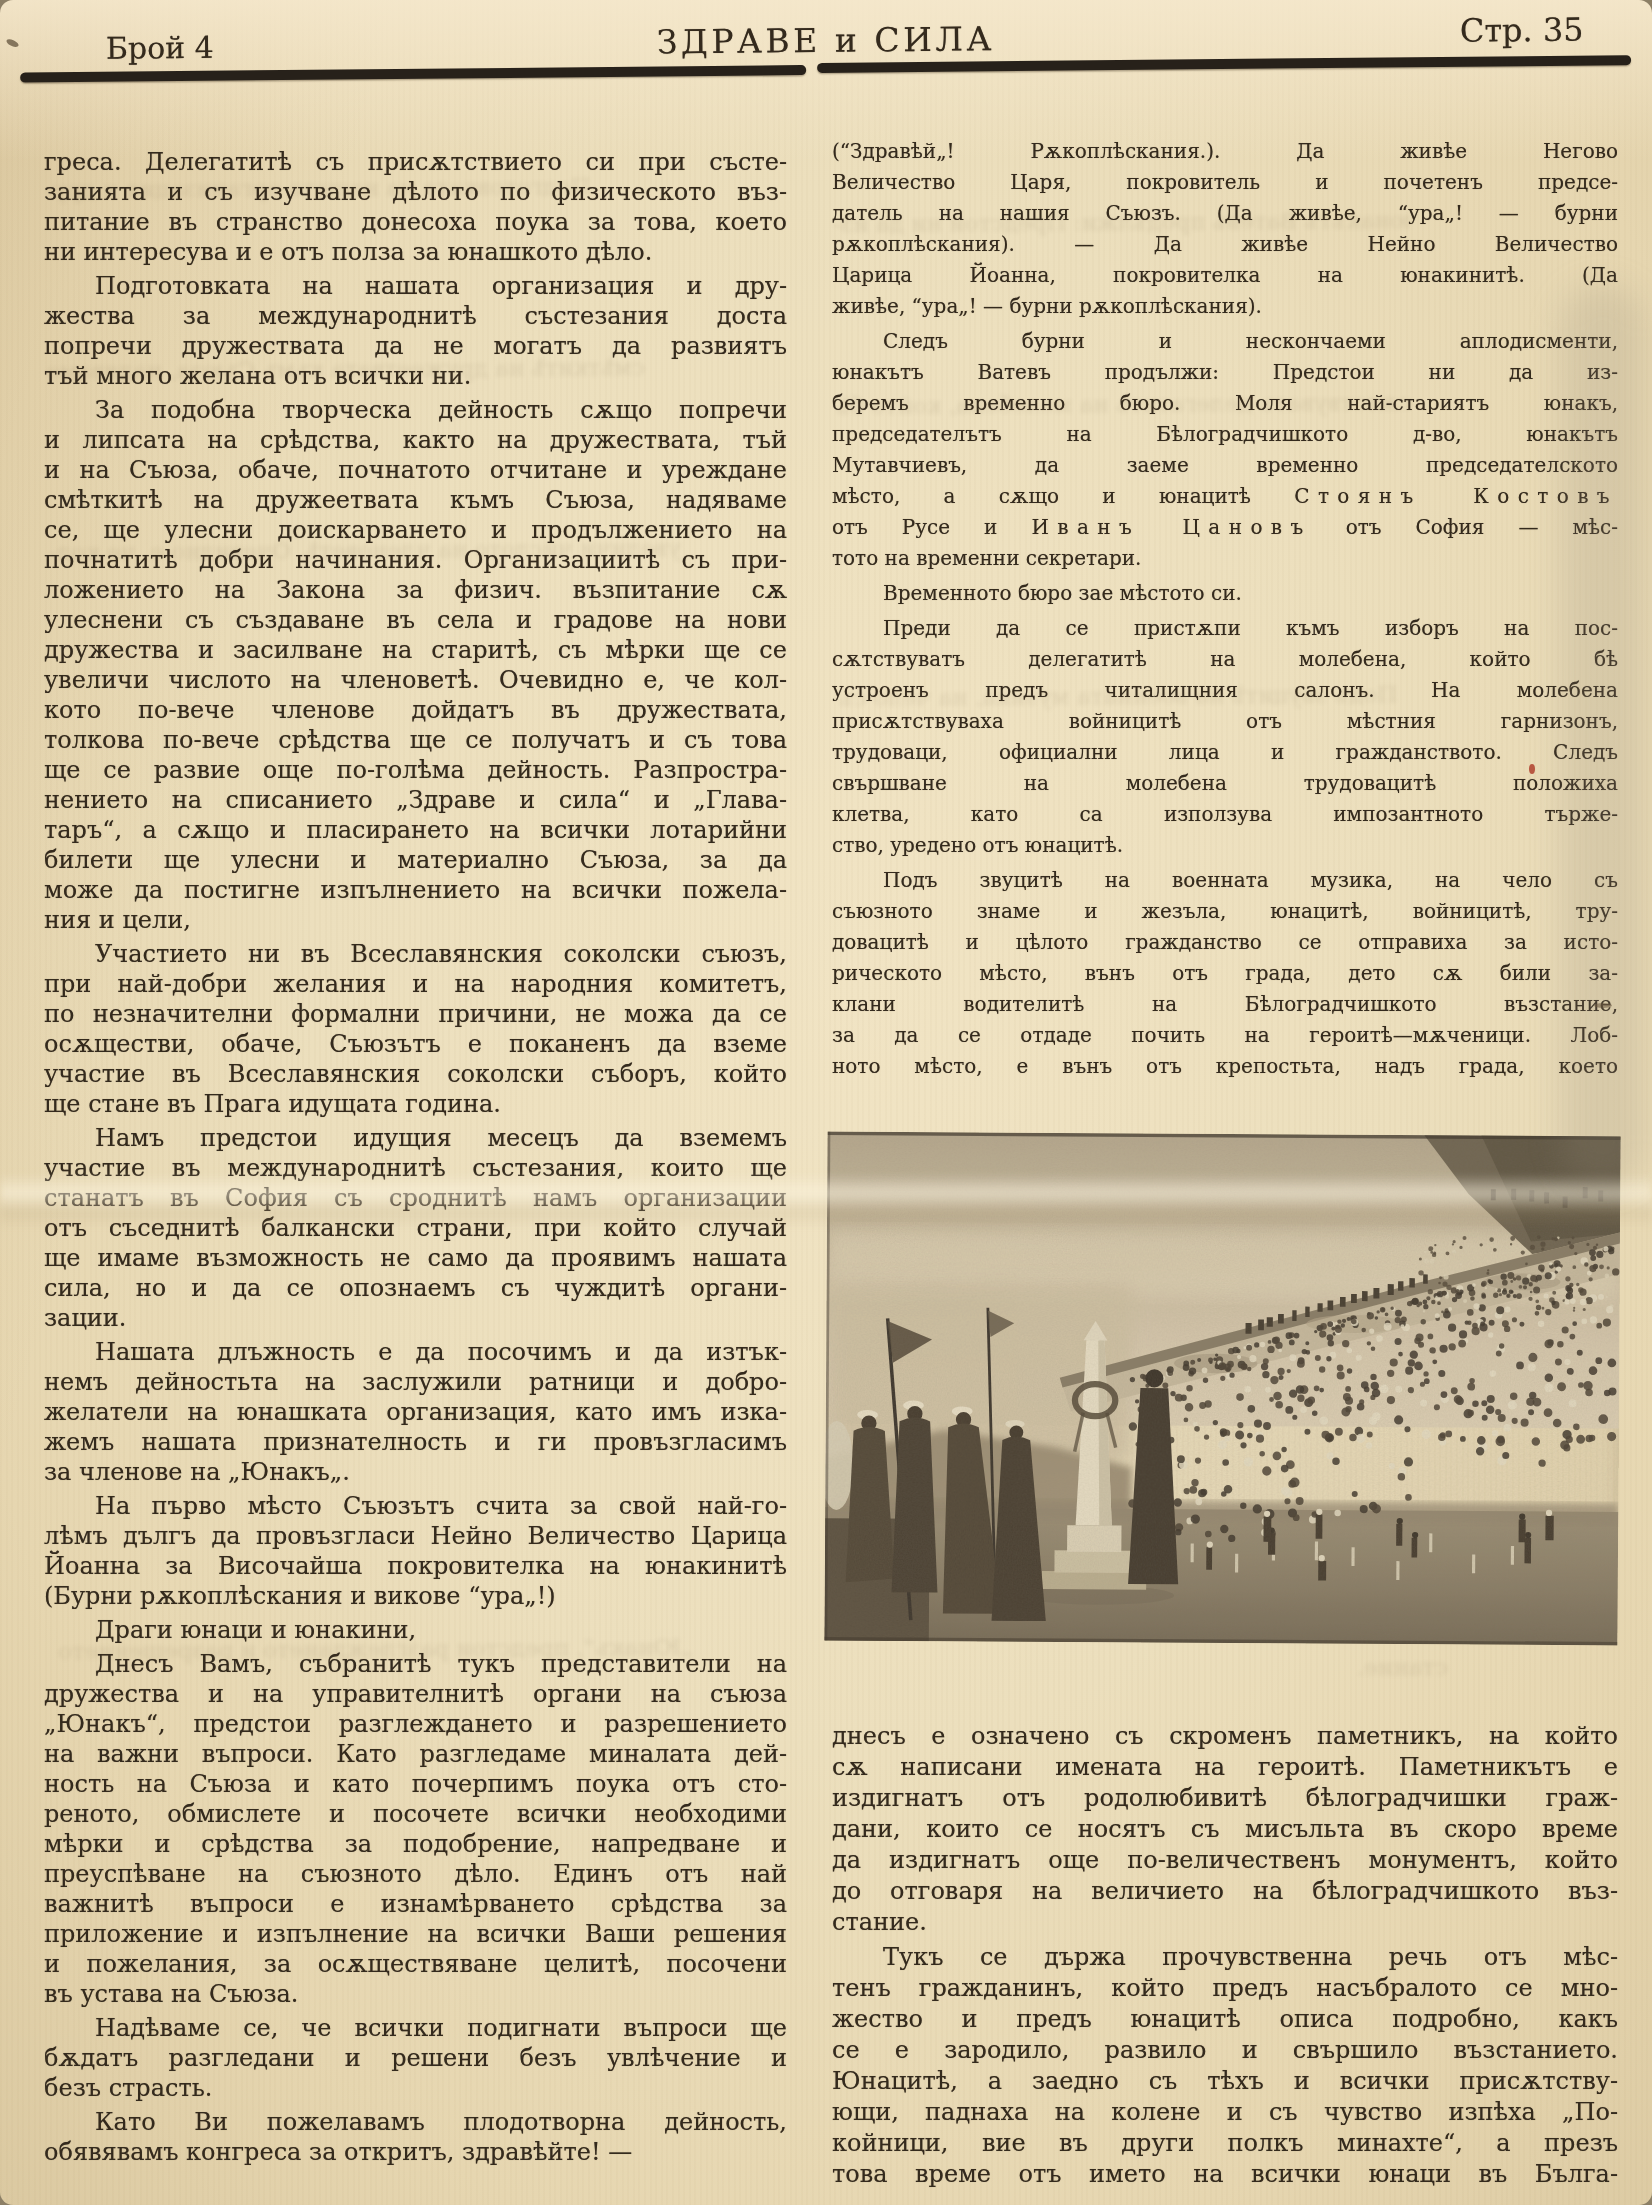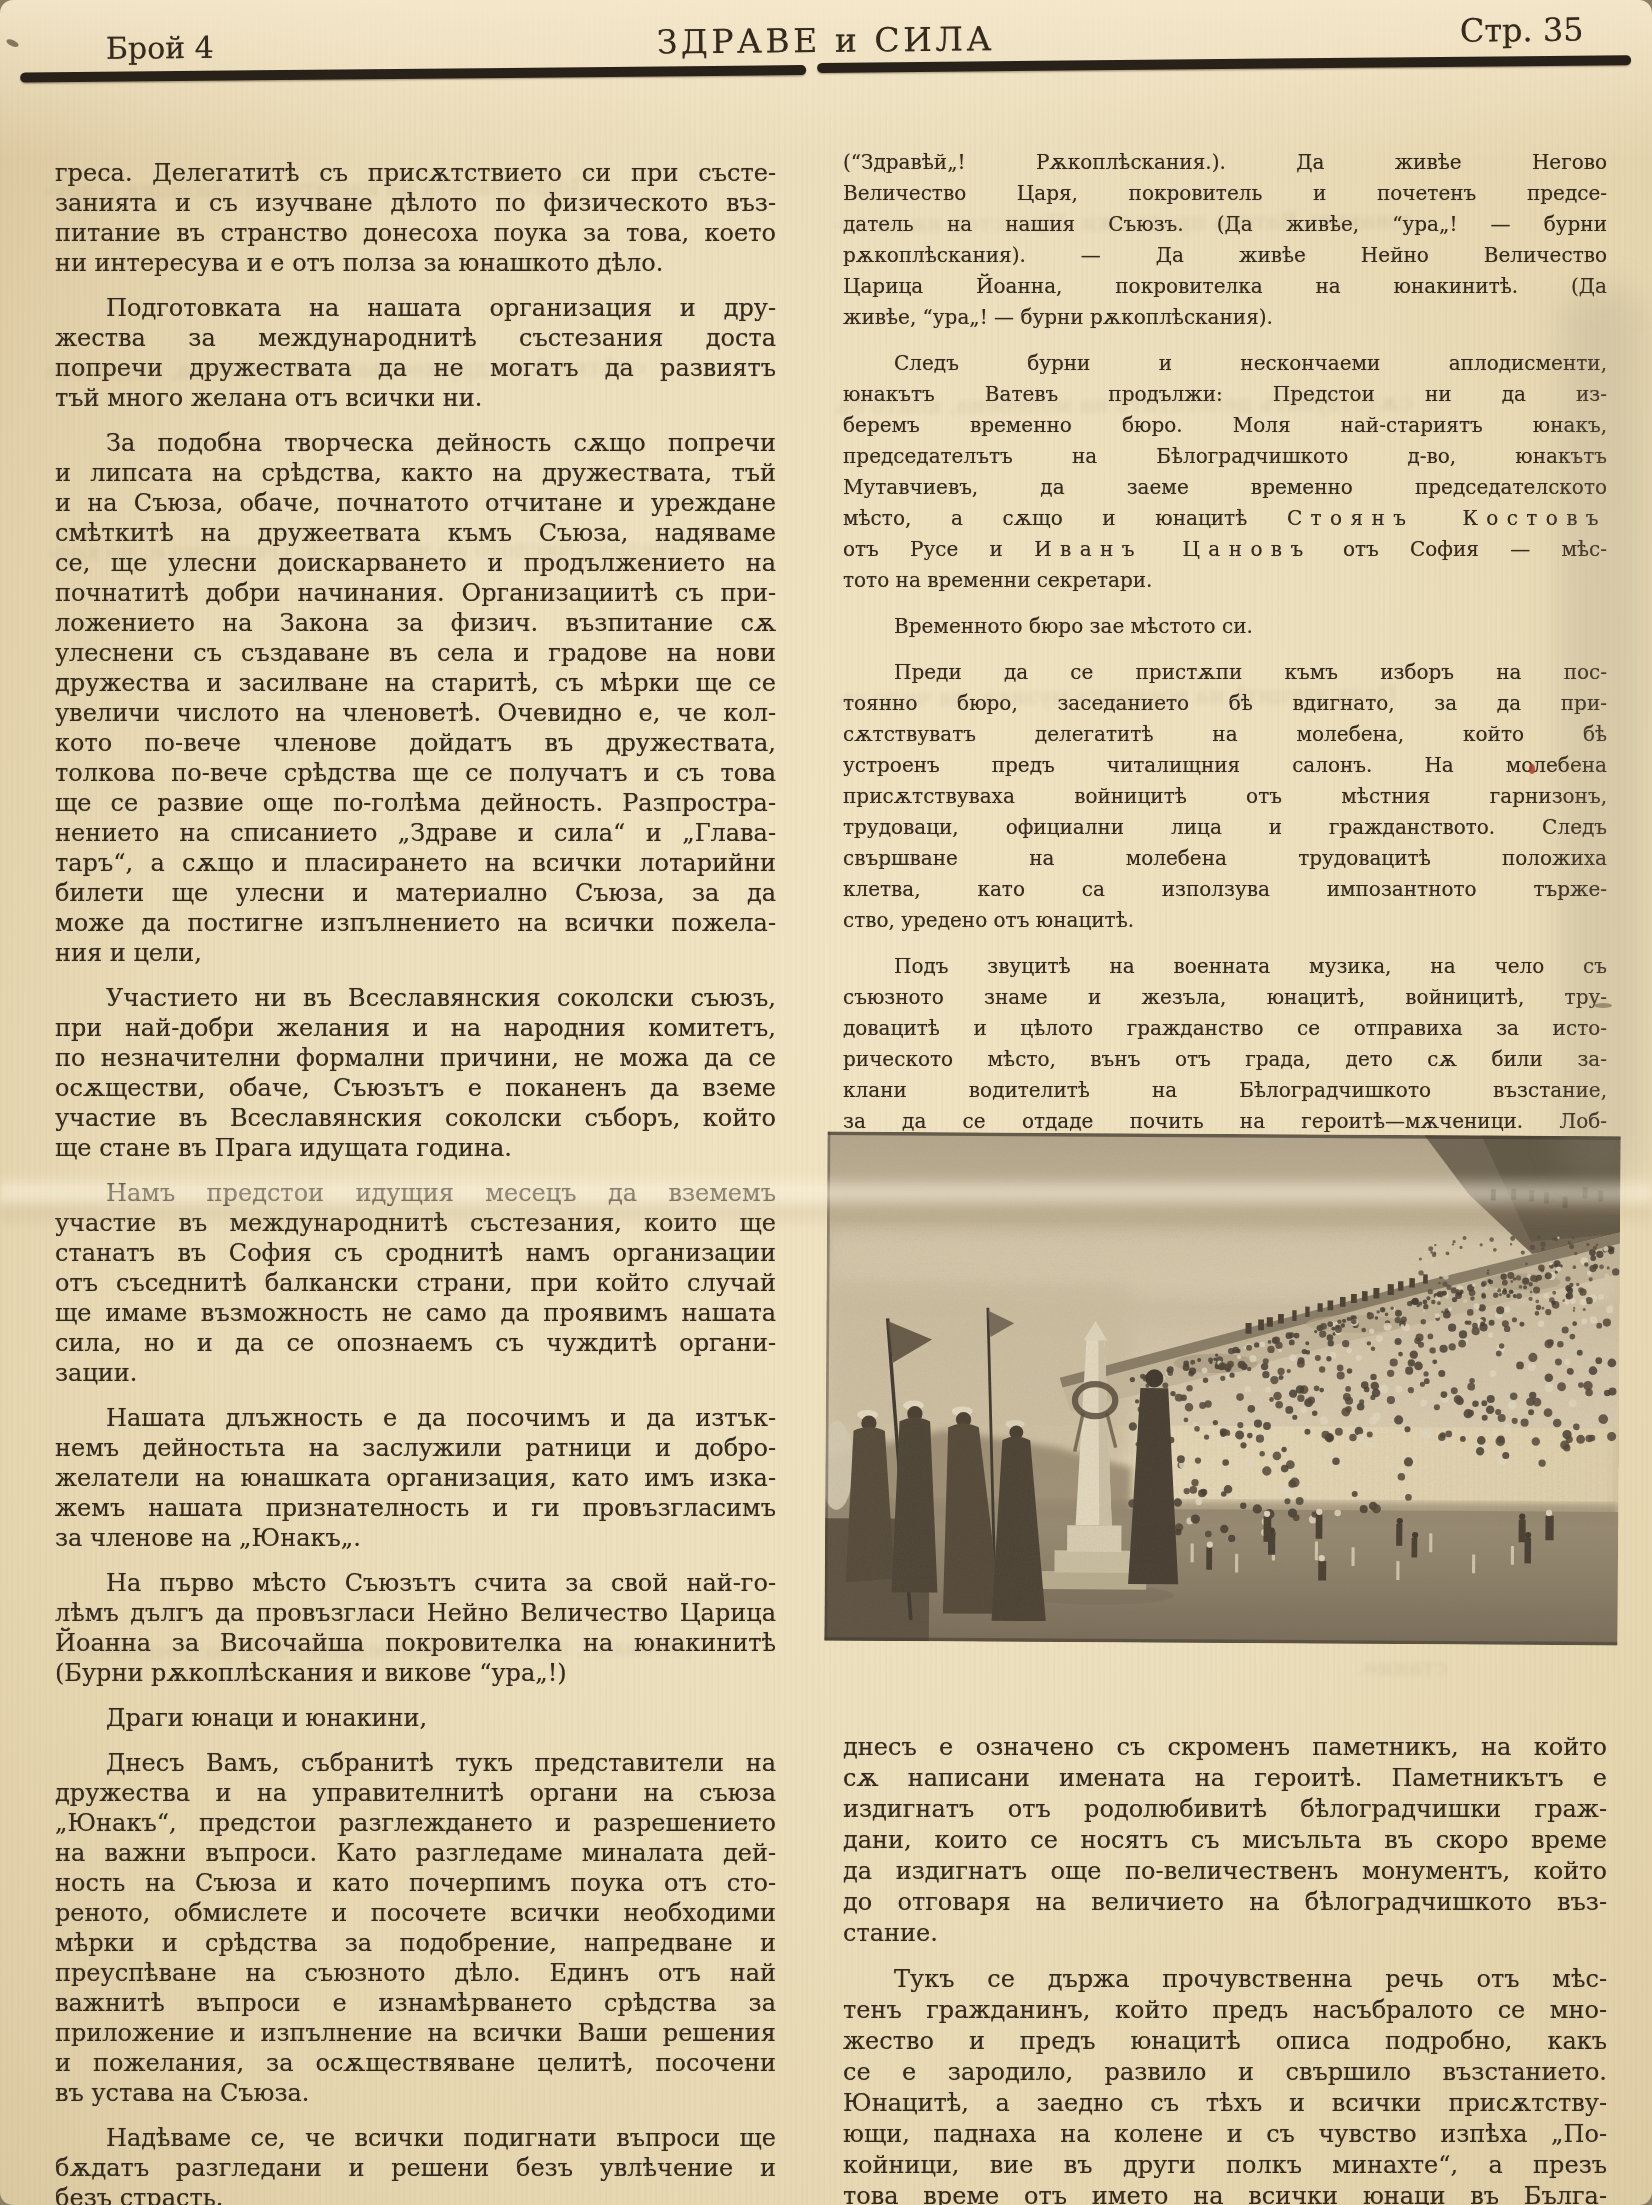--- a/index.html
+++ b/index.html
@@ -23,21 +23,21 @@
   .rule-a,.rule-b{position:absolute; height:9.7px; background:#27211a; border-radius:4.9px;
     box-shadow:0 1.4px 1.4px rgba(60,45,25,.35);}
   .rule-a{left:19.5px; top:72px; width:786px;}
   .rule-b{left:817px; top:70px; width:814px;}
   .header .txt{text-shadow:0 0 0.7px rgba(45,36,24,.55);}
   
   .col{position:absolute; text-shadow:0 0 0.7px rgba(48,38,26,.5);}
   .col-left  {left:40px;  top:143px; width:751px; font-size:24px; line-height:30px;}
   .col-right-top   {left:828px; top:132px;  width:794px; font-size:20px; line-height:31px;}
   .col-right-bottom{left:828px; top:1717px; width:794px; font-size:24px; line-height:31px;}
-  .para{margin:15px;}
+  .para{margin:4px;}
   .line{text-align:left; white-space:normal;}
   .line.j{text-align:justify; text-align-last:justify;}
   .line.ind{text-indent:51px;}
   .sp{letter-spacing:.42em;}
   
   .photo{position:absolute; left:826px; top:1134px; width:793px; height:509px;
     transform:rotate(0.35deg); box-shadow:0 0 15.3px rgba(90,70,40,.18) inset;}
   .photo svg{display:block; width:100%; height:100%;}
   
   .crease{position:absolute; left:0; top:1174px; width:1652px; height:54px;
@@ -174,21 +174,20 @@
         <div class="line j">Мутавчиевъ, да заеме временно председателското</div>
         <div class="line j">мѣсто, а сѫщо и юнацитѣ <span class="sp">Стоянъ Костовъ</span></div>
         <div class="line j">отъ Русе и <span class="sp">Иванъ Цановъ</span> отъ София — мѣс-</div>
         <div class="line">тото на временни секретари.</div>
       </div>
       <div class="para">
         <div class="line ind">Временното бюро зае мѣстото си.</div>
       </div>
       <div class="para">
         <div class="line ind j">Преди да се пристѫпи къмъ изборъ на пос-</div>
-        <div class="line j">тоянно бюро, заседанието бѣ вдигнато, за да при-</div>
         <div class="line j">сѫтствуватъ делегатитѣ на молебена, който бѣ</div>
         <div class="line j">устроенъ предъ читалищния салонъ. На молебена</div>
         <div class="line j">присѫтствуваха войницитѣ отъ мѣстния гарнизонъ,</div>
         <div class="line j">трудоваци, официални лица и гражданството. Следъ</div>
         <div class="line j">свършване на молебена трудовацитѣ положиха</div>
         <div class="line j">клетва, като са използува импозантното търже-</div>
         <div class="line">ство, уредено отъ юнацитѣ.</div>
       </div>
       <div class="para">
         <div class="line ind j">Подъ звуцитѣ на военната музика, на чело съ</div>

